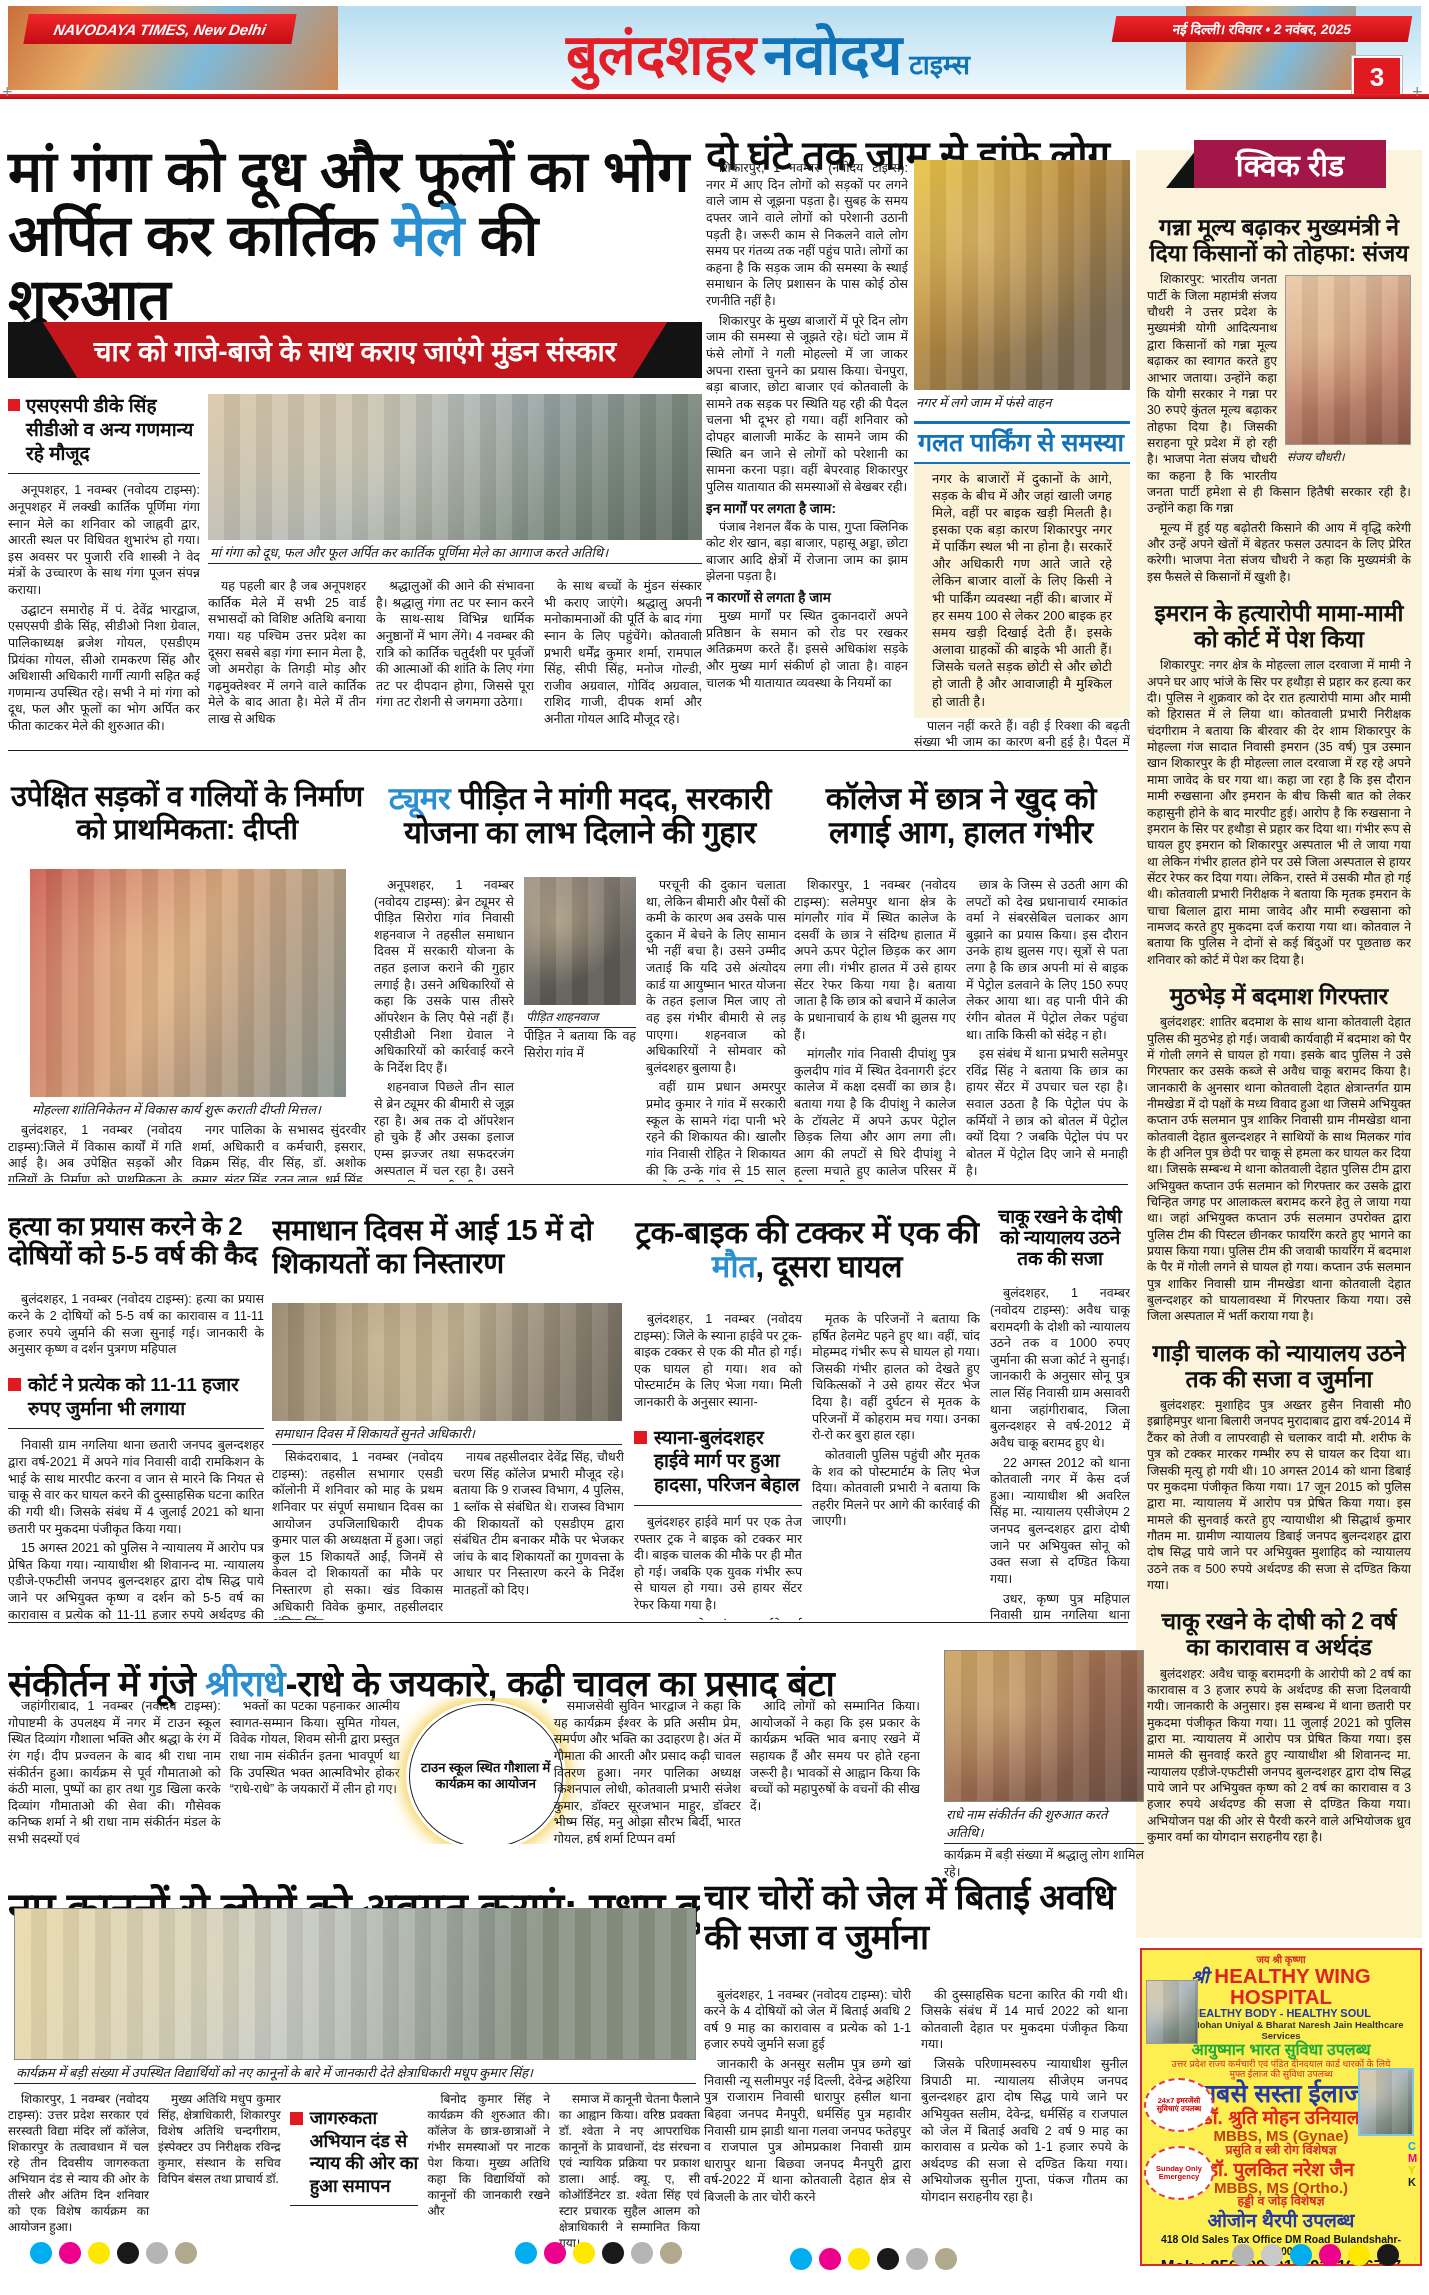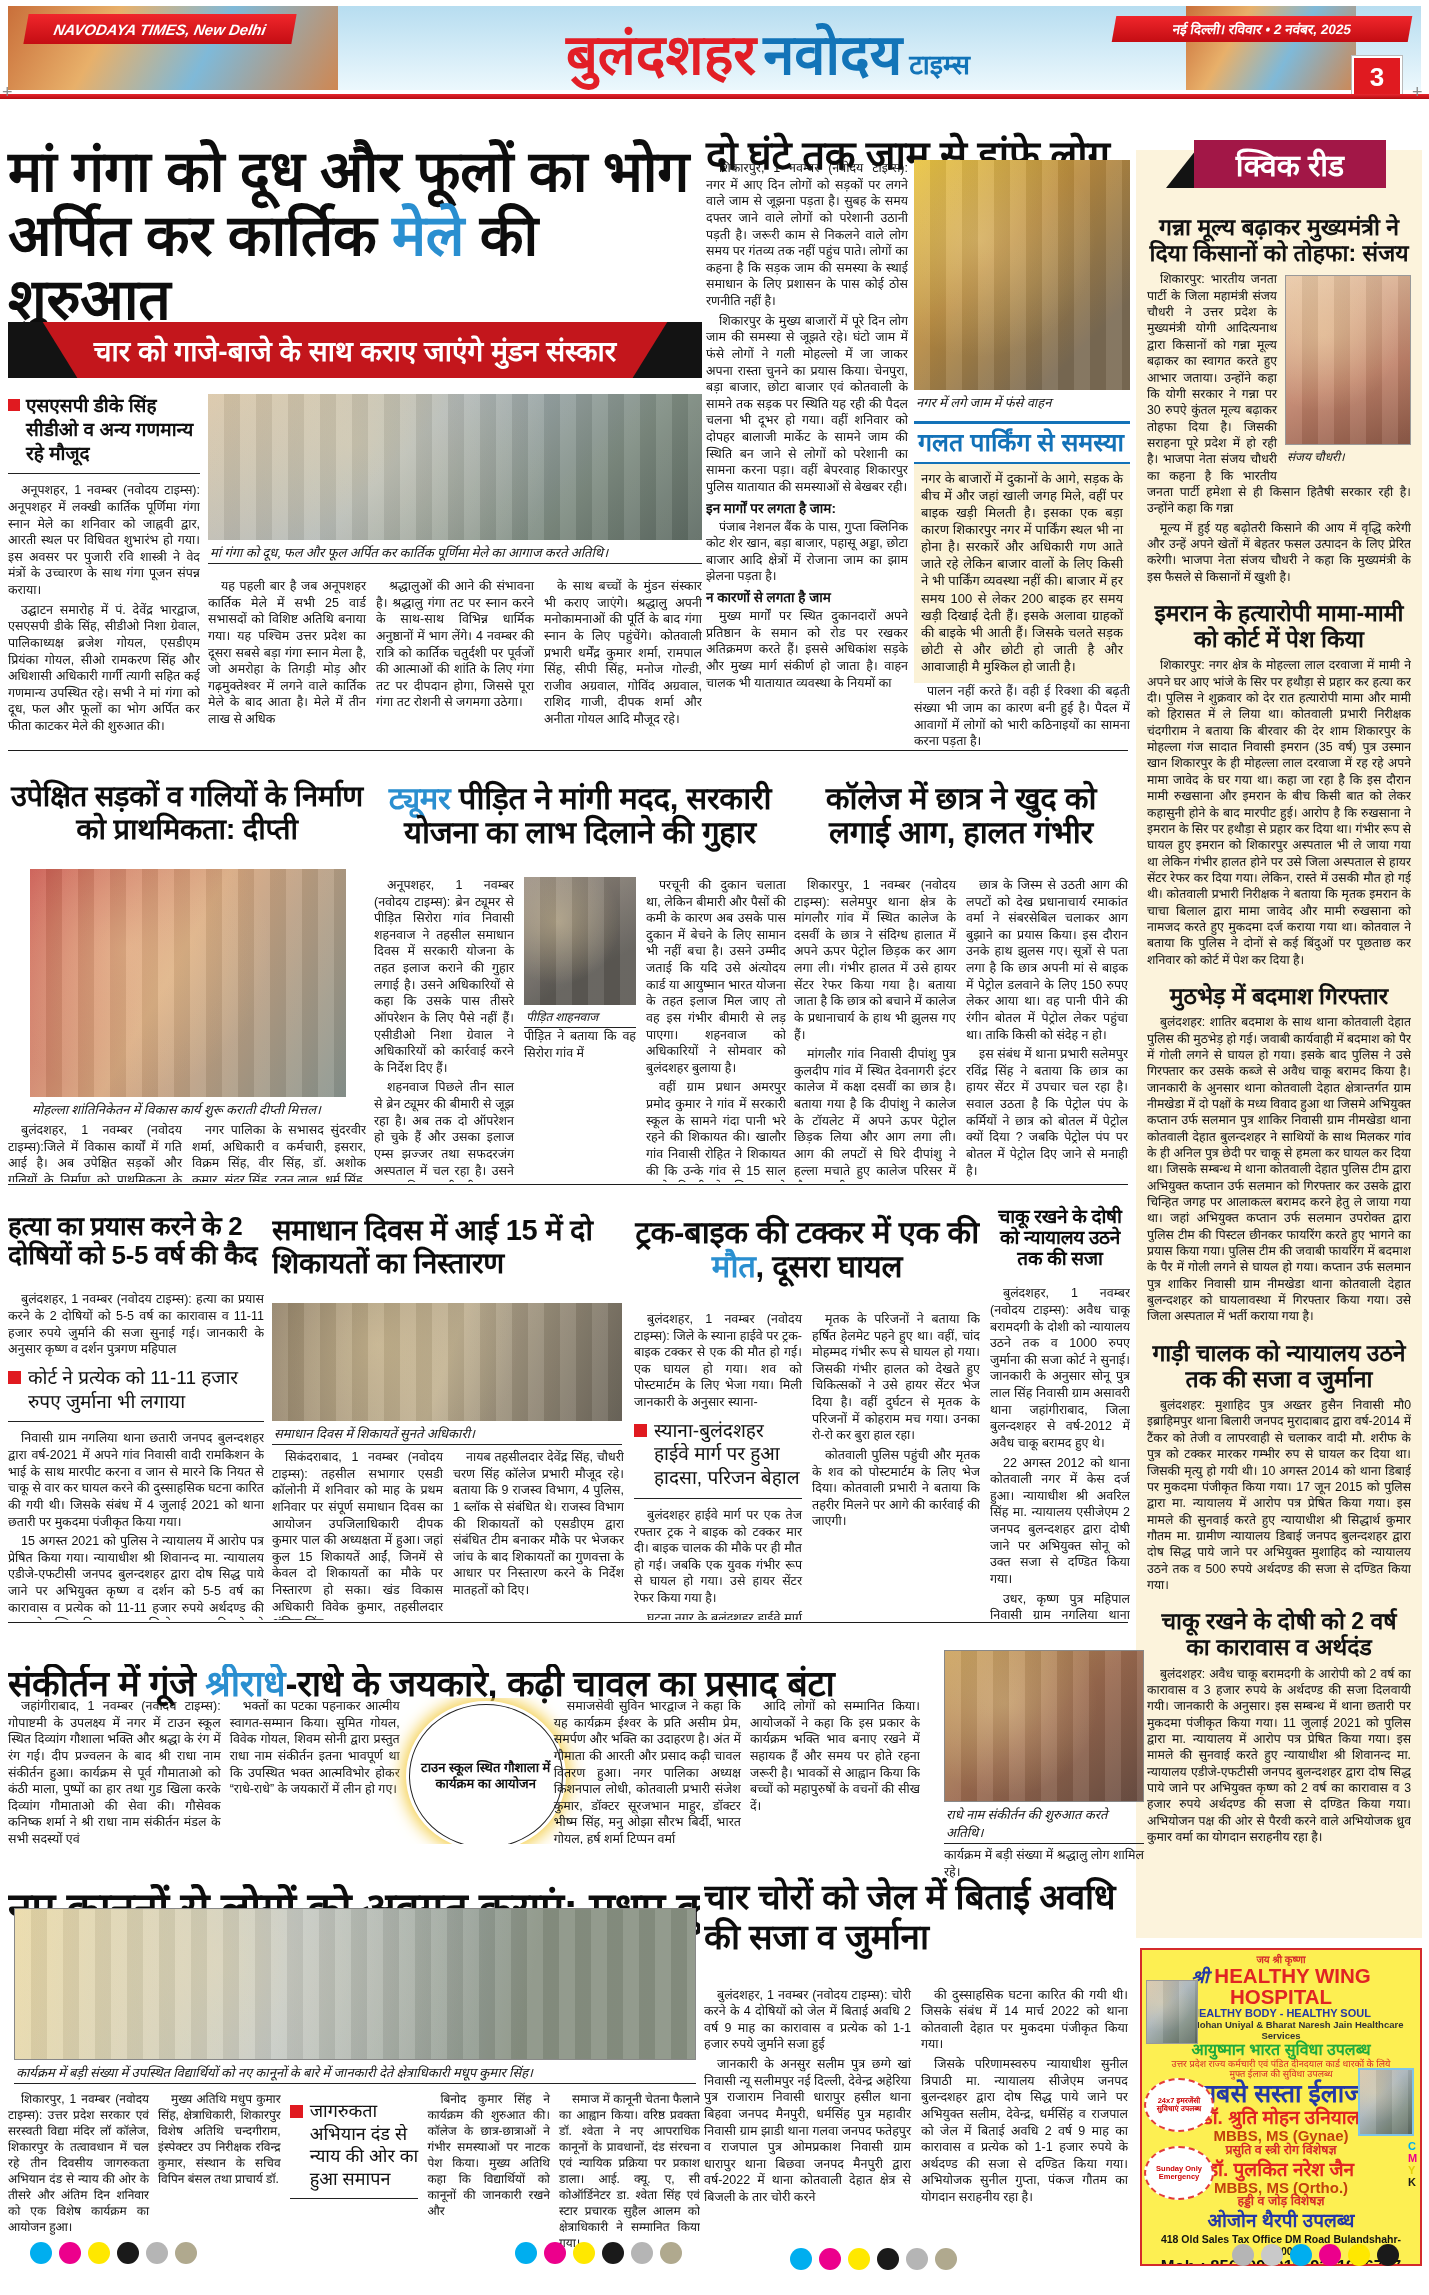--- a/index.html
+++ b/index.html
@@ -44,21 +44,21 @@
        display:flex;align-items:center;justify-content:center;color:#fff;font-weight:800;font-size:28px}
   .kick-title{font-size:19px;font-weight:800;line-height:1.25;position:relative;padding:0 0 8px 18px;border-bottom:1.5px solid #222;margin-bottom:8px}
   .kick-title::before{content:"";position:absolute;left:0;top:5px;width:12px;height:12px;background:#e01a20}
   .caprule{border-bottom:1.5px solid #222}
 
   
   .jam-hl{left:706px;top:100px;width:424px;height:54px;font-size:40px}
   .park-box{background:#fbf2d7;margin-top:8px}
   .park-title{color:#1372b8;font-weight:800;font-size:25px;line-height:1.1;padding:5px 4px;background:#fff;
       border-top:3px solid #1372b8;border-bottom:2.5px solid #1372b8}
-  .park-body{padding:6px 7px 8px;font-size:13px;line-height:1.32;text-align:justify}
+  .park-body{padding:6px 18px 8px;font-size:13px;line-height:1.32;text-align:justify}
   .subhead{font-weight:800;font-size:13.5px;margin:2px 0}
 
   
   .rail{left:1136px;top:150px;width:286px;height:1788px;background:#fcf3dc}
   .rail-content{padding:52px 11px 8px}
   .qrh{left:1194px;top:140px;width:192px;height:48px;background:#a21747;color:#fff;font-weight:800;font-size:30px;
        display:flex;align-items:center;justify-content:center}
   .qrh-wedge{left:1166px;top:150px;width:30px;height:38px;background:#131313;clip-path:polygon(100% 0,100% 100%,0 100%)}
   .qr-art .qr-head{font-size:23px;font-weight:800;text-align:center;line-height:1.14;margin:12px 0 5px}
   .qr-art .para{font-size:12.3px}
@@ -75,22 +75,22 @@
 
   
   .hatya{left:8px;top:1190px;width:256px;height:430px}
   .samadhan{left:272px;top:1190px;width:352px;height:430px}
   .truck{left:634px;top:1190px;width:346px;height:430px}
   .chaku{left:990px;top:1190px;width:140px;height:430px}
   .hatya-hl{font-size:26px}
   .samadhan-hl{font-size:29px}
   .truck-hl{font-size:31px;text-align:center}
   .chaku-hl{font-size:19px;text-align:center}
-  .pq{position:relative;font-size:19px;font-weight:400;line-height:1.25;padding:4px 0 8px 20px;
-      border-bottom:1.5px solid #222;margin:4px 0 8px}
+  .pq{position:relative;font-size:19px;font-weight:700;line-height:1.25;padding:4px 0 8px 20px;
+      border-bottom:1.5px solid #222;margin:11px 0 8px}
   .pq::before{content:"";position:absolute;left:0;top:9px;width:13px;height:13px;background:#e01a20}
 
   
   .sank-hl{left:8px;top:1634px;width:912px;height:56px;font-size:36px;white-space:nowrap;overflow:hidden}
   .sank-body{left:8px;top:1698px;width:912px;height:146px;display:flex;gap:9px;overflow:hidden}
   .sank-body .scol{min-width:0}
   .circleq{width:132px;height:122px;border-radius:50%;background:#fff;margin-top:6px;
      box-shadow:0 0 0 3px #fff,0 0 16px 7px #f4cf4e;border:1px solid #222;
      display:flex;align-items:center;justify-content:center;text-align:center;font-weight:700;font-size:13px;line-height:1.25;padding:10px}
   .sank-photo{left:928px;top:1634px;width:200px}

